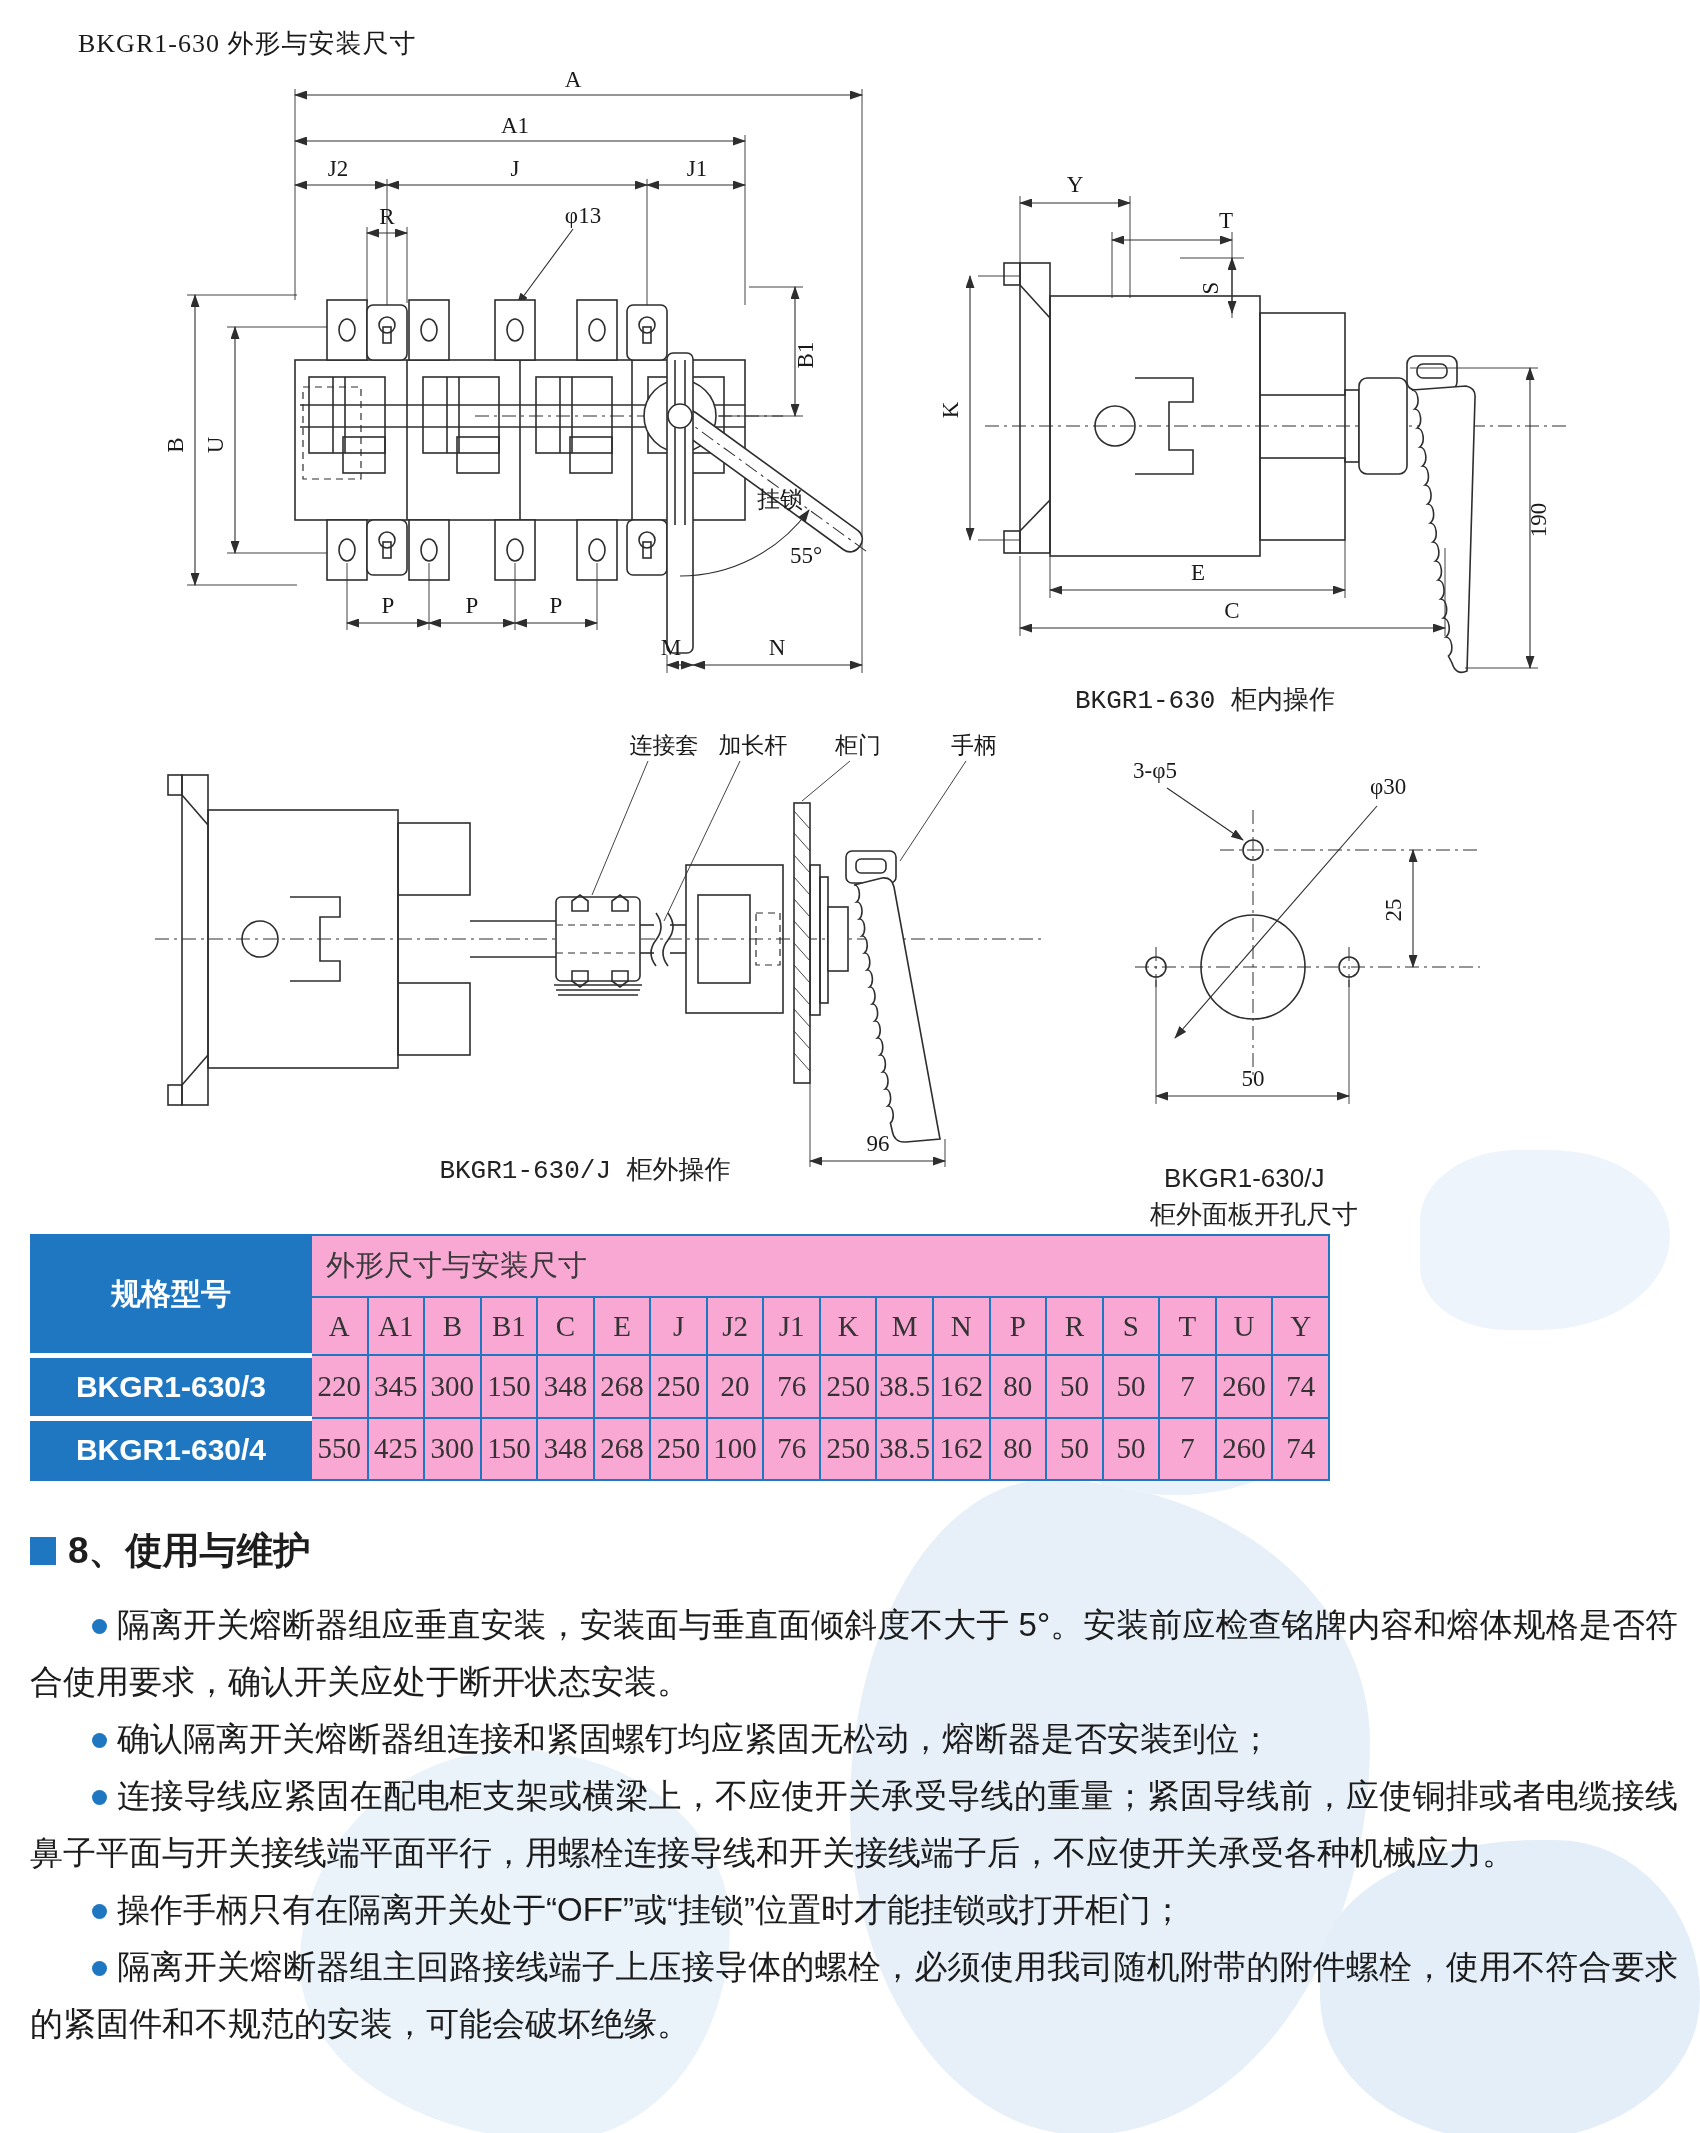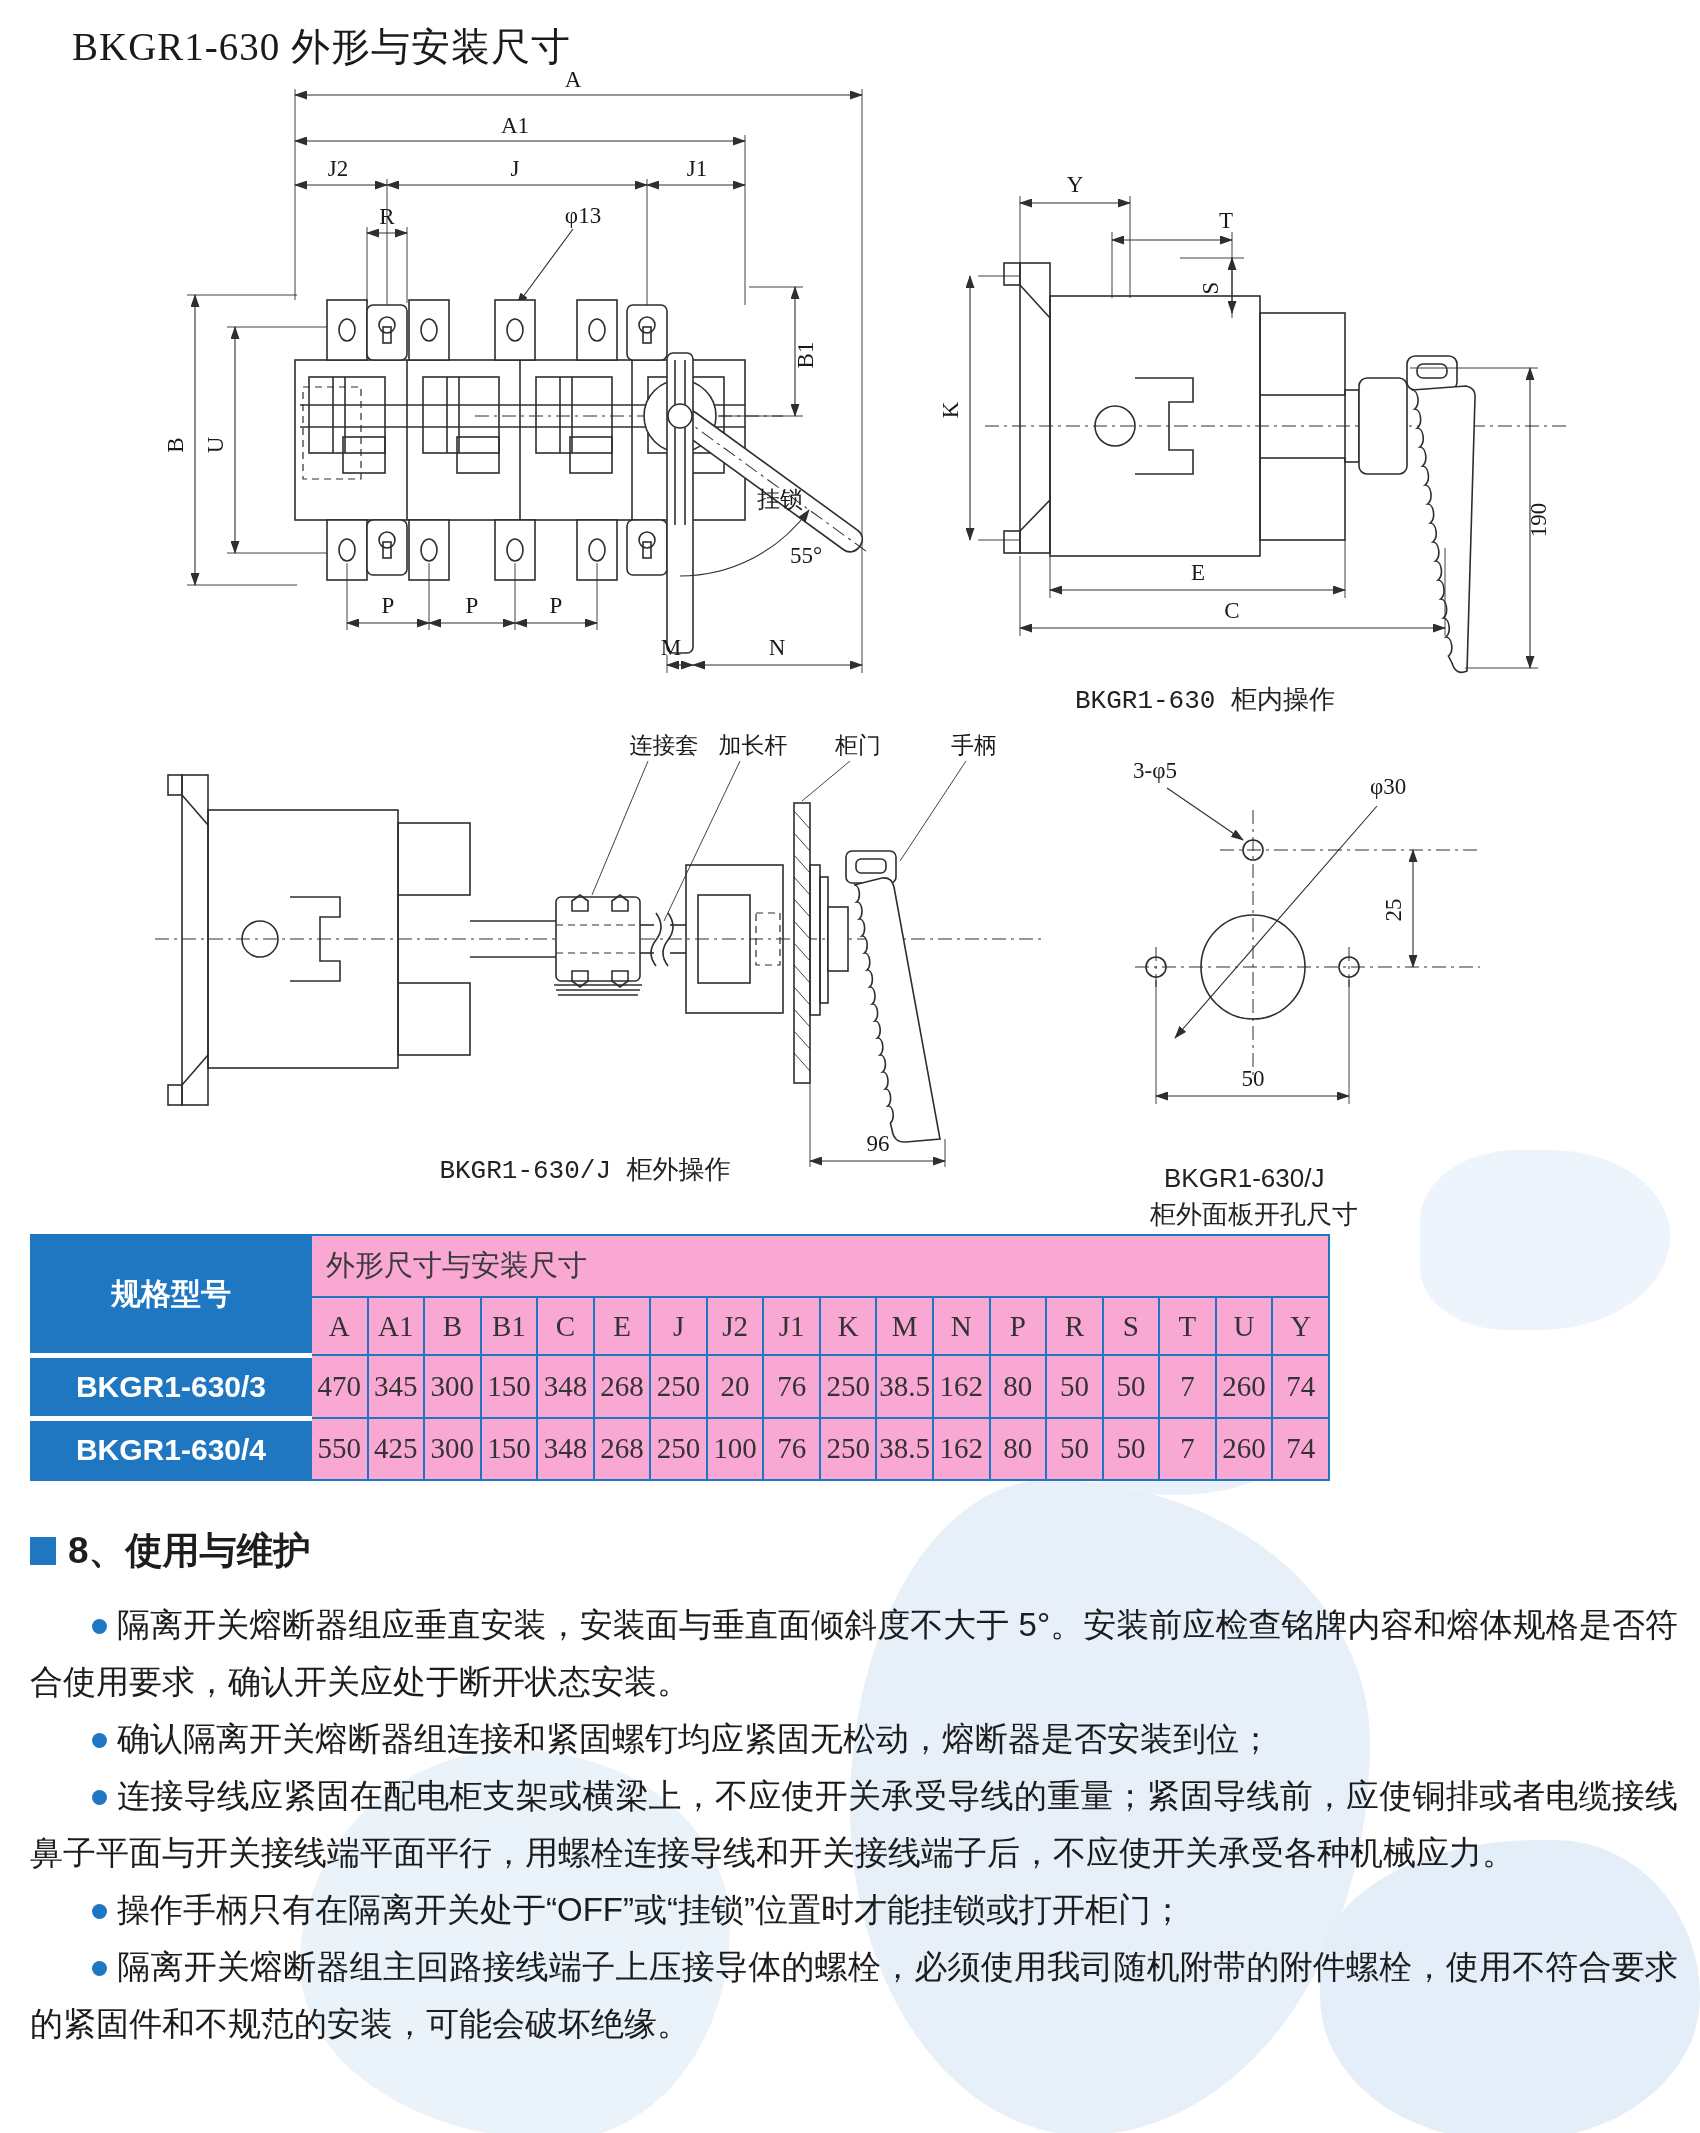--- a/index.html
+++ b/index.html
@@ -1,21 +1,21 @@
 <!DOCTYPE html>
 <html><head>
 <meta charset="utf-8">
 <style>
   html,body{margin:0;padding:0;background:#fff;}
   .page{position:relative;width:1700px;height:2133px;background:#ffffff;overflow:hidden;
         font-family:"Liberation Sans",sans-serif;}
   .wm{position:absolute;z-index:0;}
   .content{position:absolute;inset:0;z-index:1;}
   .page-title{position:absolute;left:64px;top:12px;font-family:"Liberation Serif",serif;
-              font-weight:normal;font-size:39px;color:#1a1a1a;margin:8px;letter-spacing:1px;}
+              font-weight:normal;font-size:26px;color:#1a1a1a;margin:14px;letter-spacing:1px;}
   svg.drawing{position:absolute;overflow:visible;}
   svg.drawing .ln{stroke:#2e2e2e;stroke-width:1.6;fill:none;}
   svg.drawing .lnf{stroke:#2e2e2e;stroke-width:1.6;fill:#fff;}
   svg.drawing .dim{stroke:#2e2e2e;stroke-width:1.1;fill:none;}
   svg.drawing .ext{stroke:#2e2e2e;stroke-width:0.9;fill:none;}
   svg.drawing .cl{stroke:#2e2e2e;stroke-width:1;fill:none;stroke-dasharray:14 5 3 5;}
   svg.drawing .dash{stroke:#2e2e2e;stroke-width:1.2;fill:none;stroke-dasharray:7 5;}
   svg.drawing text{fill:#1a1a1a;}
   .dimtxt{font-family:"Liberation Serif",serif;font-size:23px;}
   .cjktxt{font-family:"Liberation Sans",sans-serif;font-size:23px;}
@@ -427,21 +427,21 @@
         <td>N</td>
         <td>P</td>
         <td>R</td>
         <td>S</td>
         <td>T</td>
         <td>U</td>
         <td>Y</td>
       </tr>
       <tr class="r3">
         <td class="blue sep sep2">BKGR1-630/3</td>
-        <td>470</td>
+        <td>220</td>
         <td>345</td>
         <td>300</td>
         <td>150</td>
         <td>348</td>
         <td>268</td>
         <td>250</td>
         <td>20</td>
         <td>76</td>
         <td>250</td>
         <td>38.5</td>

